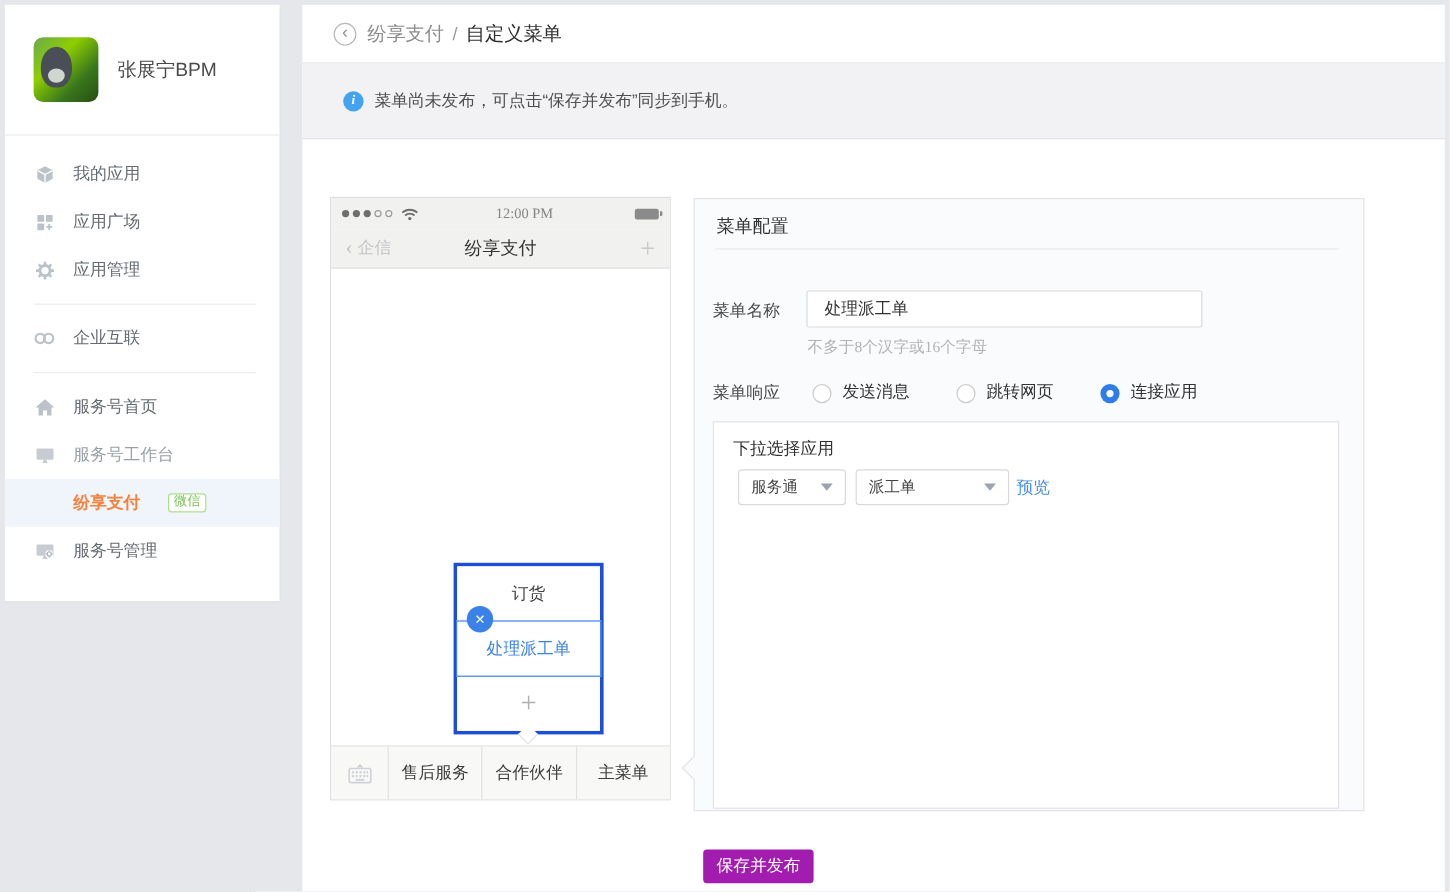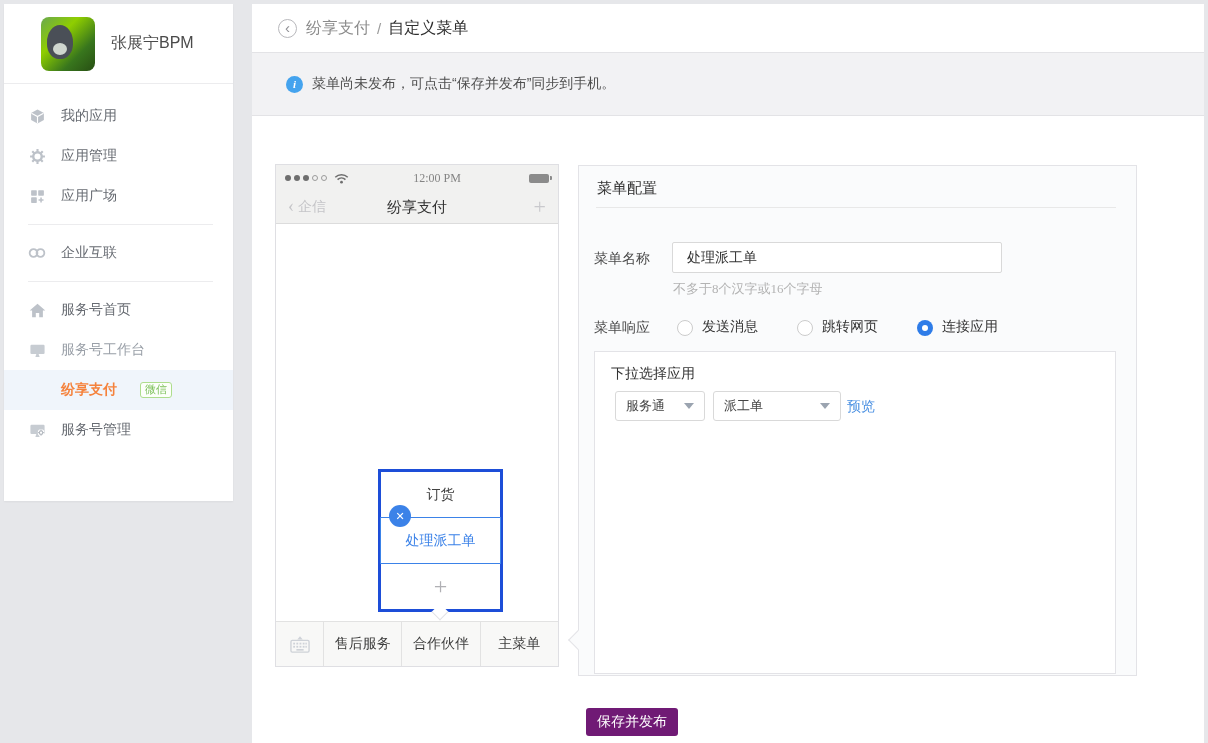--- a/index.html
+++ b/index.html
@@ -3,21 +3,21 @@
 <meta charset="utf-8">
 <style>
   * { margin:0; padding:0; box-sizing:border-box; }
   html,body { width:1208px; height:743px; }
   body {
     font-family:"Liberation Sans","DejaVu Sans",sans-serif;
     background:#e6e7ea; position:relative; overflow:hidden; color:#333;
   }
   
   .sidebar { position:absolute; left:4px; top:4px; width:229px; height:497px; background:#fff; box-shadow:0 1px 2px rgba(0,0,0,.05); }
-  .user-block { height:80px; border-bottom:1px solid #ececee; display:flex; align-items:center; padding-left:37px; }
+  .user-block { height:109px; border-bottom:1px solid #ececee; display:flex; align-items:center; padding-left:24px; }
   .avatar { width:54px; height:54px; border-radius:8px; overflow:hidden; position:relative; background:linear-gradient(135deg,#6aa84f 0%,#8fce00 35%,#38761d 70%,#274e13 100%); flex:0 0 auto; }
   .avatar::after { content:""; position:absolute; left:6px; top:8px; width:26px; height:34px; background:#4a4f57; border-radius:50% 50% 45% 45%; }
   .avatar::before { content:""; position:absolute; left:12px; top:26px; width:14px; height:12px; background:#cfd6cf; border-radius:50%; z-index:1; }
   .user-name { margin-left:16px; font-size:16px; color:#4a4a4a; }
   .side-menu { padding-top:12px; }
   .side-item { height:40px; display:flex; align-items:center; padding-left:24px; font-size:14px; color:#676b72; cursor:pointer; }
   .side-item .icon { width:18px; height:18px; margin-right:15px; display:flex; align-items:center; justify-content:center; }
   .side-item.muted { color:#9aa0a8; }
   .side-item.active { background:#f0f5fb; color:#f5823c; font-weight:bold; padding-left:57px; }
   .side-divider { height:1px; background:#ececee; margin:8px 20px 8px 24px; }
@@ -74,21 +74,21 @@
   .radio.checked { border:none; background:#2e7ce8; }
   .radio.checked::after { content:""; position:absolute; left:5px; top:5px; width:6px; height:6px; border-radius:50%; background:#fff; }
   .radio-label { font-size:14px; color:#333; }
   .app-box { position:absolute; left:15px; top:185px; width:522px; height:323px; background:#fff; border:1px solid #e3e3e7;padding-left:23px; }
   .app-box-label { position:absolute; left:16px; top:13px; font-size:14px; color:#333; }
   .dropdown { position:absolute; top:39px; height:30px; border:1px solid #d9d9d9; border-radius:3px; background:#fff; display:flex; align-items:center; padding:0 10px; font-size:13px; color:#444; cursor:pointer; }
   .dd-app   { left:20px;  width:90px;text-align:right; }
   .dd-item  { left:118px; width:128px; }
   .dd-caret { margin-left:auto; width:0; height:0; border-left:5px solid transparent; border-right:5px solid transparent; border-top:6px solid #9ba4b0; }
   .preview-link { position:absolute; left:252px; top:46px; font-size:14px; color:#4a90e2; cursor:pointer; }
-  .save-btn { position:absolute; left:334px; top:592px; width:92px; height:28px; background:#701a75; border:none; border-radius:3px; color:#fff; font-size:14px; font-family:inherit; cursor:pointer; }
+  .save-btn { position:absolute; left:334px; top:592px; width:92px; height:28px; background:#a21caf; border:none; border-radius:3px; color:#fff; font-size:14px; font-family:inherit; cursor:pointer; }
   svg { display:block; }
 </style>
 </head>
 <body>
 
 <div class="sidebar">
   <div class="user-block">
     <div class="avatar"></div>
     <div class="user-name">张展宁BPM</div>
   </div>
@@ -98,38 +98,38 @@
         <svg width="17" height="17" viewBox="0 0 24 24">
             <path d="M12 2.2 21 7v10l-9 4.8L3 17V7z" fill="#bdc2c9"></path>
             <path d="M3.5 7.4 12 12l8.5-4.6M12 12v9.5" stroke="#fff" stroke-width="1.6" fill="none"></path>
           </svg>
       </span>
       <span>我的应用</span>
     </div>
     <div class="side-item">
       <span class="icon">
         <svg width="17" height="17" viewBox="0 0 24 24">
+            <rect x="3" y="3" width="8" height="8" rx="1" fill="#bdc2c9"></rect>
+            <rect x="13" y="3" width="8" height="8" rx="1" fill="#bdc2c9"></rect>
+            <rect x="3" y="13" width="8" height="8" rx="1" fill="#bdc2c9"></rect>
+            <path d="M17 13.5v7M13.5 17h7" stroke="#bdc2c9" stroke-width="2.2"></path>
+          </svg>
+      </span>
+      <span>应用广场</span>
+    </div>
+    <div class="side-item">
+      <span class="icon">
+        <svg width="17" height="17" viewBox="0 0 24 24">
             <circle cx="12" cy="12" r="6" fill="none" stroke="#bdc2c9" stroke-width="3.4"></circle>
             <g stroke="#bdc2c9" stroke-width="3">
               <path d="M12 1.5v4M12 18.5v4M1.5 12h4M18.5 12h4M4.6 4.6l2.8 2.8M16.6 16.6l2.8 2.8M19.4 4.6l-2.8 2.8M7.4 16.6l-2.8 2.8"></path>
             </g>
           </svg>
       </span>
       <span>应用管理</span>
-    </div>
-    <div class="side-item">
-      <span class="icon">
-        <svg width="17" height="17" viewBox="0 0 24 24">
-            <rect x="3" y="3" width="8" height="8" rx="1" fill="#bdc2c9"></rect>
-            <rect x="13" y="3" width="8" height="8" rx="1" fill="#bdc2c9"></rect>
-            <rect x="3" y="13" width="8" height="8" rx="1" fill="#bdc2c9"></rect>
-            <path d="M17 13.5v7M13.5 17h7" stroke="#bdc2c9" stroke-width="2.2"></path>
-          </svg>
-      </span>
-      <span>应用广场</span>
     </div>
     <div class="side-divider"></div>
     <div class="side-item">
       <span class="icon">
         <svg width="19" height="14" viewBox="0 0 26 16">
             <circle cx="8" cy="8" r="5.6" fill="none" stroke="#bdc2c9" stroke-width="2.6"></circle>
             <circle cx="18" cy="8" r="5.6" fill="none" stroke="#bdc2c9" stroke-width="2.6"></circle>
           </svg>
       </span>
       <span>企业互联</span>

